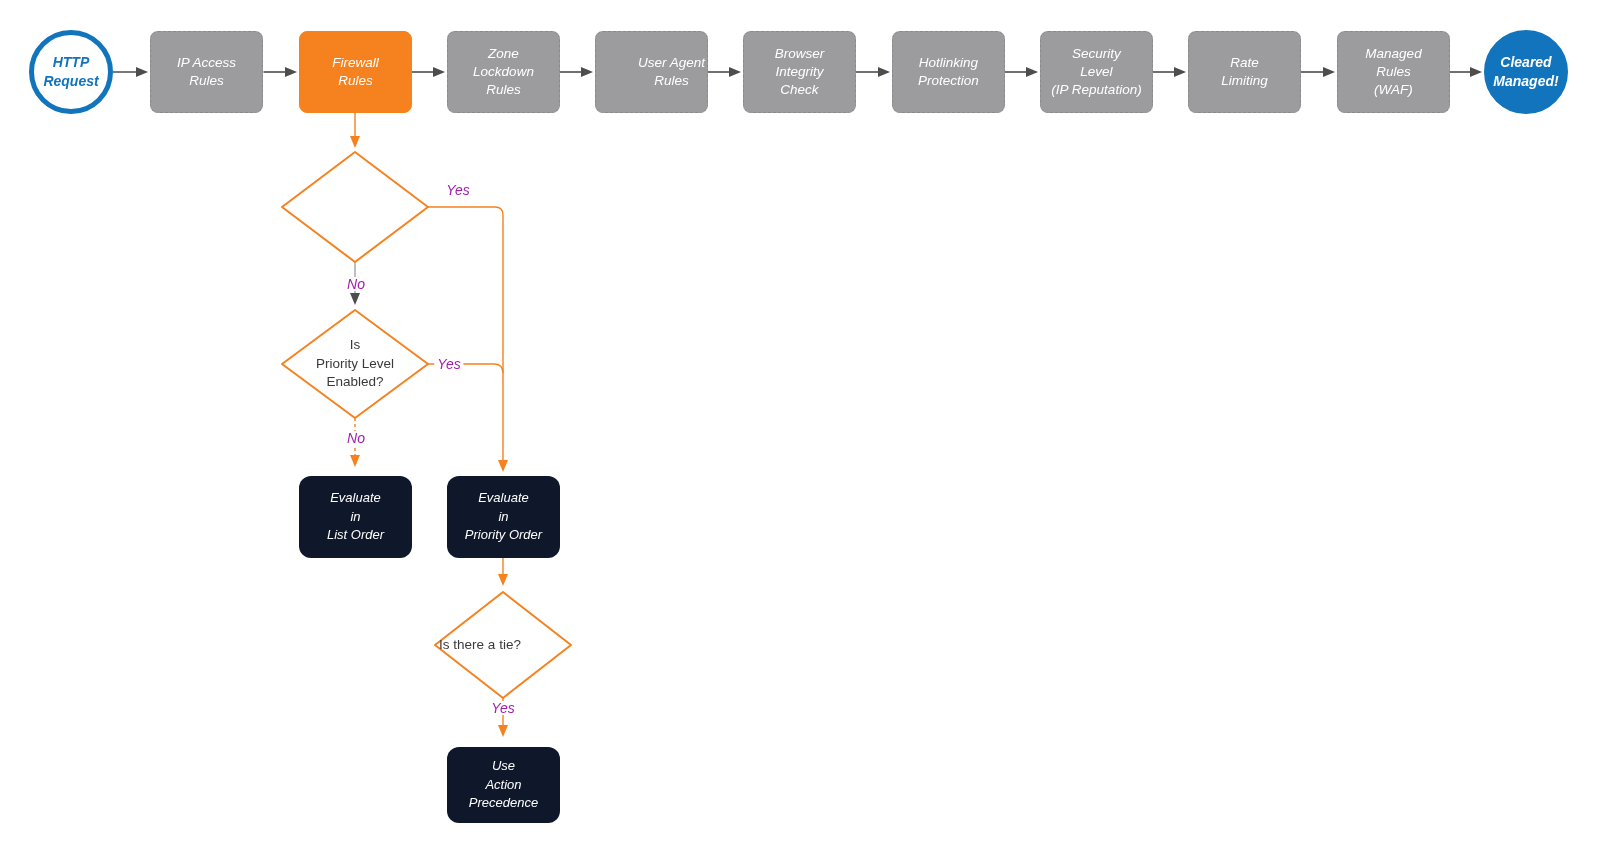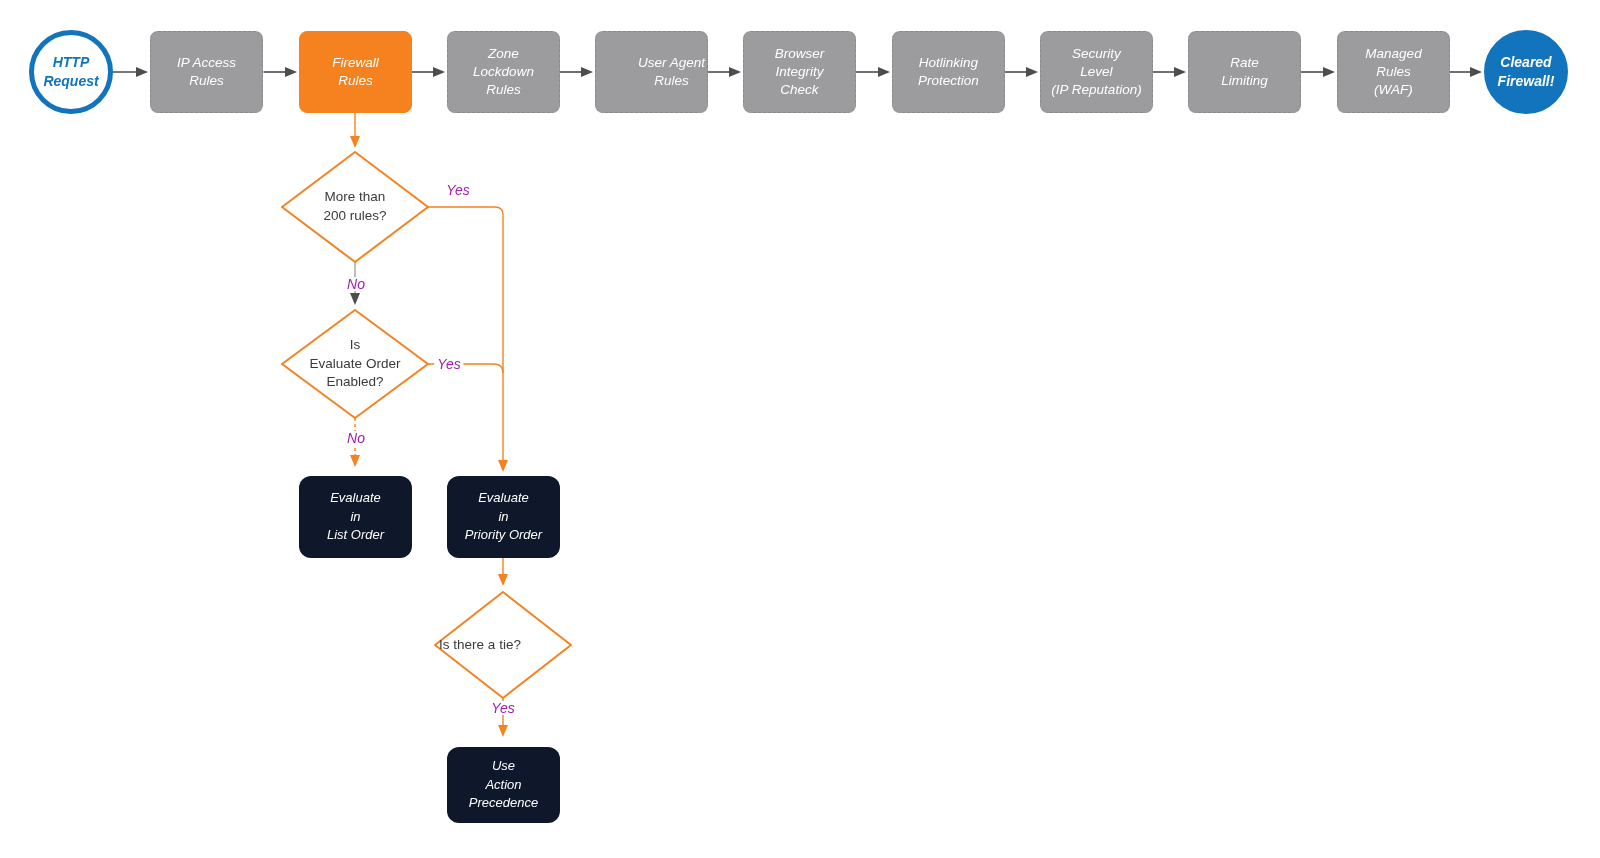--- a/index.html
+++ b/index.html
@@ -132,21 +132,21 @@
     <g fill="#ffffff" stroke="#F6821F" stroke-width="2" stroke-linejoin="round">
       <path d="M355,152 L428,207 L355,262 L282,207 Z"></path>
       <path d="M355,310 L428,364 L355,418 L282,364 Z"></path>
       <path d="M503,592 L571,645 L503,698 L435,645 Z"></path>
     </g>
   </svg>
 
   <div class="node terminal start" style="left:29px;">HTTP
 Request</div>
   <div class="node terminal end" style="left:1484px;">Cleared
-Firewall!</div>
+Managed!</div>
 
   <div class="node step-box" style="left:150px;">IP Access
 Rules</div>
   <div class="node step-box highlight" style="left:299px;">Firewall
 Rules</div>
   <div class="node step-box" style="left:447px;">Zone
 Lockdown
 Rules</div>
   <div class="node step-box" style="left:595px;padding-left:40px;">User Agent
 Rules</div>
@@ -157,24 +157,22 @@
 Protection</div>
   <div class="node step-box" style="left:1040px;">Security
 Level
 (IP Reputation)</div>
   <div class="node step-box" style="left:1188px;">Rate
 Limiting</div>
   <div class="node step-box" style="left:1337px;">Managed
 Rules
 (WAF)</div>
 
-  <div class="node diamond-label" style="left:285px; top:167px;">More than
-200 rules?</div>
   <div class="node diamond-label" style="left:285px; top:324px;">Is
-Evaluate Order
+Priority Level
 Enabled?</div>
   <div class="node diamond-label" style="left:410px; top:605px;">Is there a tie?</div>
 
   <div class="node action-box" style="left:299px; top:476px; height:82px;">Evaluate
 in
 List Order</div>
   <div class="node action-box" style="left:447px; top:476px; height:82px;">Evaluate
 in
 Priority Order</div>
   <div class="node action-box" style="left:447px; top:747px; height:76px;">Use

